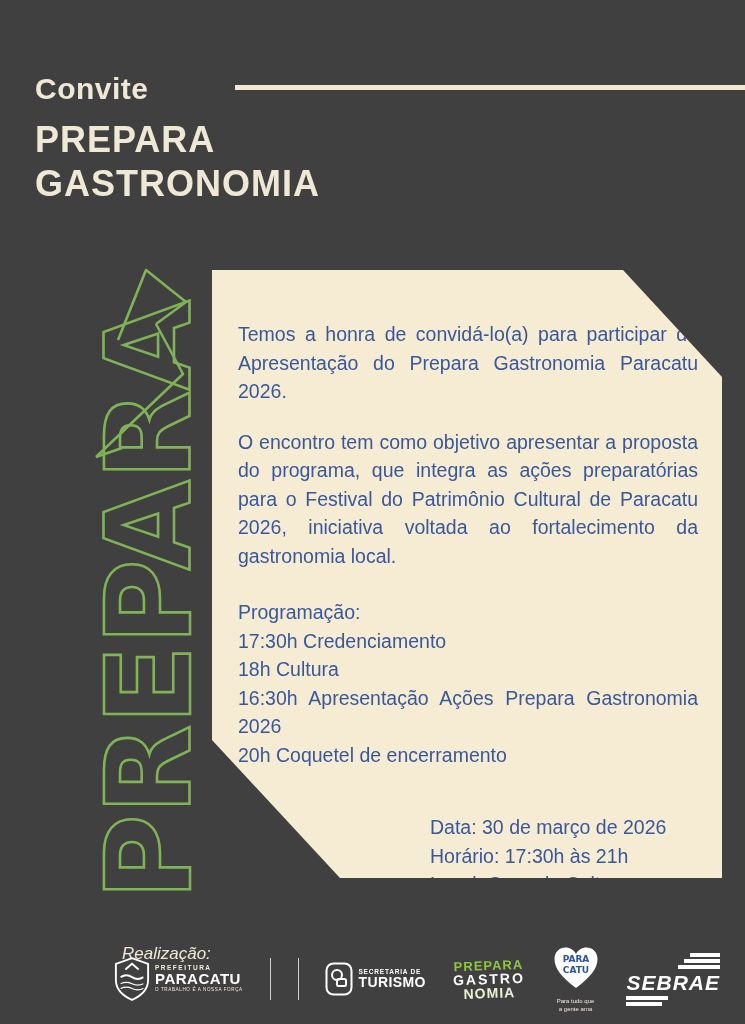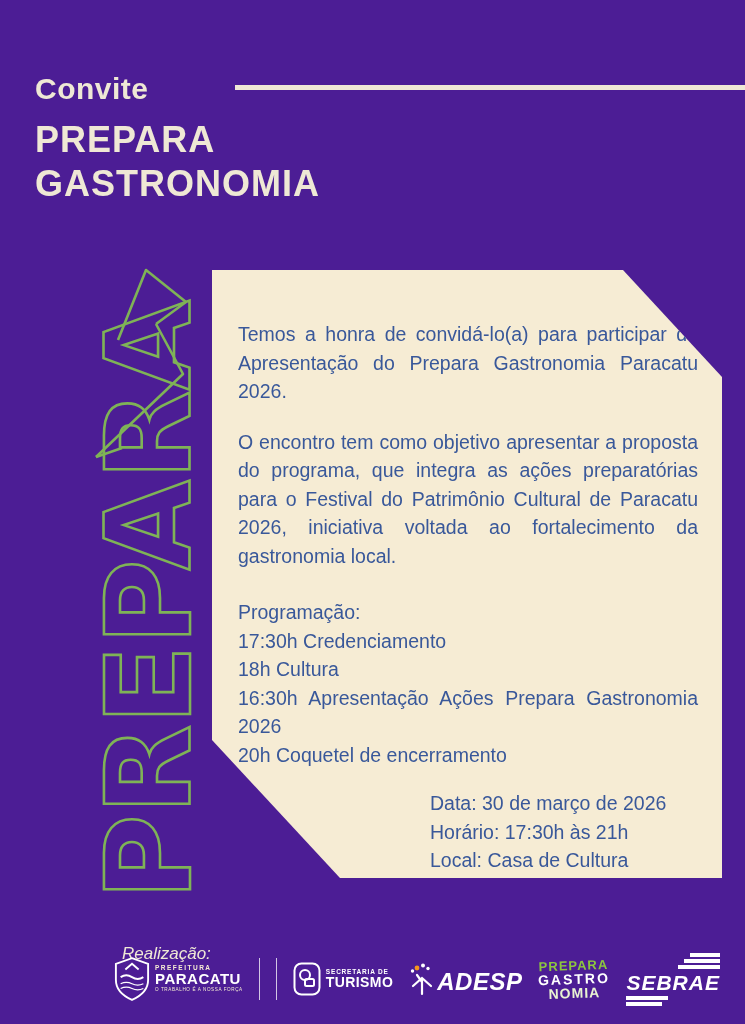--- a/index.html
+++ b/index.html
@@ -1,37 +1,37 @@
 <!DOCTYPE html>
 <html><head>
 <meta charset="utf-8">
 <style>
   html,body{margin:0;padding:0;}
   body{width:745px;height:1024px;overflow:hidden;background:#2A52A2;
        font-family:"Liberation Sans", sans-serif;}
-  .poster{position:relative;width:745px;height:1024px;background:#4c1d95;}
+  .poster{position:relative;width:745px;height:1024px;background:#404040;}
 
   
   .header{position:absolute;left:35px;top:72px;width:710px;color:#EFE8D5;}
   .kicker-row{display:flex;align-items:center;}
   .kicker{font-size:30px;font-weight:bold;letter-spacing:.5px;}
   .kicker-line{flex:1;height:5px;background:#EFE8D5;margin-left:86px;margin-top:-4px;}
   .title{margin-top:12px;font-size:36px;font-weight:bold;line-height:44px;letter-spacing:1px;}
 
   
   .side-art{position:absolute;left:0;top:252px;width:212px;height:668px;}
 
   
   .card{position:absolute;left:212px;top:270px;width:510px;height:608px;background:#F6ECD4;
         clip-path:polygon(0 0,411px 0,510px 107px,510px 608px,128px 608px,0 470px);}
   .card-inner{padding:50px 24px 0 26px;color:#39589A;font-size:19.5px;line-height:28.5px;}
   .card p{margin:0 0 22px 0;text-align:justify;}
   .schedule{margin-top:28px;}
   .schedule-item{text-align:justify;}
-  .details{margin-top:20px;margin-left:192px;}
+  .details{margin-top:44px;margin-left:192px;}
 
   
   .footer-label{position:absolute;left:122px;top:944px;color:#EFE8D5;font-size:17px;font-style:italic;}
   .logos{position:absolute;left:114px;top:946px;width:606px;height:66px;
          display:flex;align-items:center;justify-content:space-between;color:#FFFFFF;}
   .logo{display:flex;align-items:center;}
   .divider{width:1px;height:42px;background:rgba(255,255,255,.75);}
 
   .pref-text{margin-left:5px;line-height:1;}
   .pref-l1{font-size:6.5px;font-weight:bold;letter-spacing:1.5px;color:#F6ECD4;}
@@ -138,37 +138,36 @@
         <rect x="1.5" y="1.5" width="25" height="31" rx="7"></rect>
         <circle cx="12" cy="13" r="5"></circle>
         <rect x="12" y="17" width="9" height="7" rx="1.5"></rect>
       </svg>
       <div class="sec-text">
         <div class="sec-l1">SECRETARIA DE</div>
         <div class="sec-l2">TURISMO</div>
       </div>
     </div>
 
-    <div class="adesp">
-      <svg width="26" height="34" viewBox="0 0 26 34">
-        <circle cx="8" cy="6" r="2.4" fill="#F7941D"></circle>
-        <circle cx="14" cy="3.5" r="2" fill="#FFFFFF"></circle>
-        <circle cx="19" cy="6.5" r="1.7" fill="#FFFFFF"></circle>
-        <circle cx="3.5" cy="9" r="1.7" fill="#FFFFFF"></circle>
-        <path d="M13 32 V16 M13 16 L4 24 M13 16 L22 24 M13 20 L8 13" stroke="#FFFFFF" stroke-width="2.2" fill="none" stroke-linecap="round"></path>
-      </svg>
-      <span class="adesp-name">ADESP</span>
-    </div>
 
     <div class="pg">
       <div class="pg-l1">PREPARA</div>
       <div class="pg-l2">GASTRO</div>
       <div class="pg-l3">NOMIA</div>
     </div>
 
+    <div class="heart-wrap">
+      <svg width="48" height="46" viewBox="0 0 48 46">
+        <path d="M24 43 C9 32 2.5 23 2.5 14 C2.5 7 7.5 2.5 13.5 2.5 C18 2.5 22 5 24 9 C26 5 30 2.5 34.5 2.5 C40.5 2.5 45.5 7 45.5 14 C45.5 23 39 32 24 43 Z" fill="#FFFFFF"></path>
+        <text x="24" y="17" text-anchor="middle" style="font-family:'DejaVu Sans',sans-serif;font-size:9px;font-weight:bold;fill:#2A52A2;">PARA</text>
+        <text x="24" y="28" text-anchor="middle" style="font-family:'DejaVu Sans',sans-serif;font-size:9px;font-weight:bold;fill:#2A52A2;">CATU</text>
+      </svg>
+      <div class="heart-tag">Para tudo que
+a gente ama</div>
+    </div>
 
     <div class="sebrae">
       <div class="seb-bars-top">
         <div class="seb-bar" style="width:30px;"></div>
         <div class="seb-bar" style="width:36px;"></div>
         <div class="seb-bar" style="width:42px;"></div>
       </div>
       <div class="seb-name">SEBRAE</div>
       <div class="seb-bars-bot">
         <div class="seb-bar" style="width:42px;"></div>

